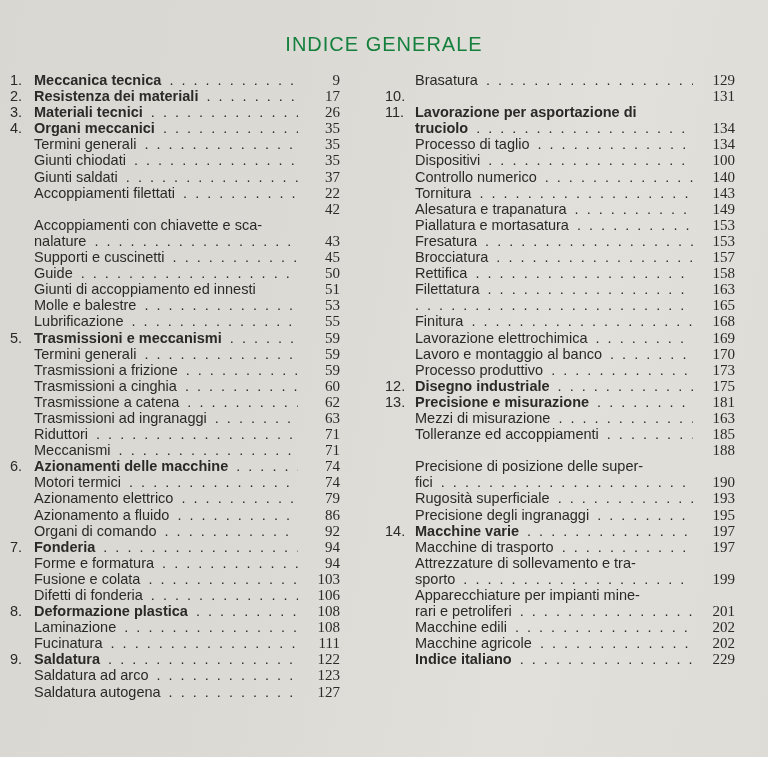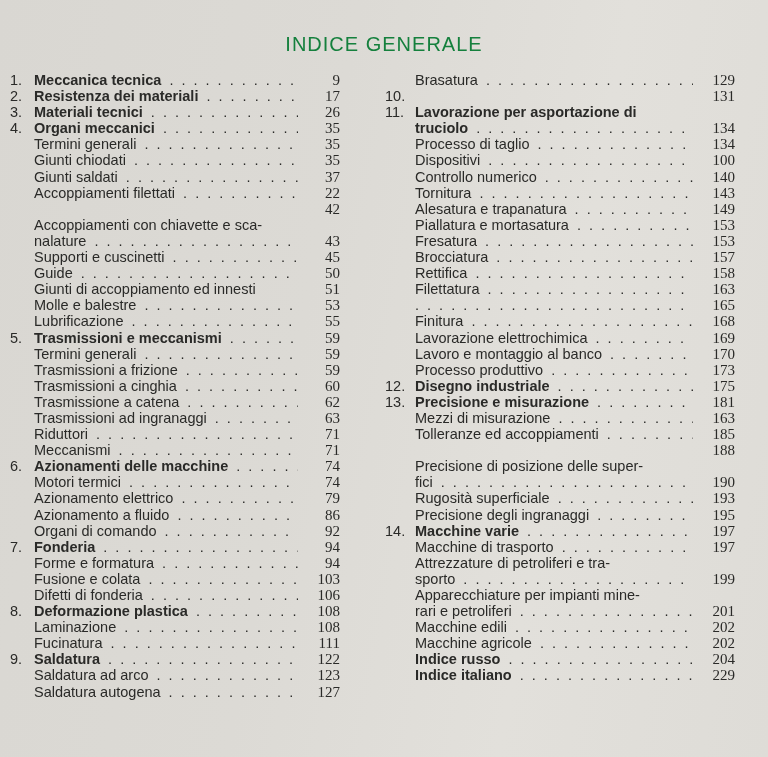--- a/index.html
+++ b/index.html
@@ -385,21 +385,21 @@
       <span class="label"><span class="txt">Macchine varie</span><span class="dots"></span></span>
       <span class="page">197</span>
     </div>
     <div class="row sub">
       <span class="num"></span>
       <span class="label"><span class="txt">Macchine di trasporto</span><span class="dots"></span></span>
       <span class="page">197</span>
     </div>
     <div class="row sub cont">
       <span class="num"></span>
-      <span class="label"><span class="txt">Attrezzature di petroliferi e tra-</span><span class="dots"></span></span>
+      <span class="label"><span class="txt">Attrezzature di sollevamento e tra-</span><span class="dots"></span></span>
       <span class="page"></span>
     </div>
     <div class="row sub">
       <span class="num"></span>
       <span class="label"><span class="txt">sporto</span><span class="dots"></span></span>
       <span class="page">199</span>
     </div>
     <div class="row sub cont">
       <span class="num"></span>
       <span class="label"><span class="txt">Apparecchiature per impianti mine-</span><span class="dots"></span></span>
@@ -412,24 +412,19 @@
     </div>
     <div class="row sub">
       <span class="num"></span>
       <span class="label"><span class="txt">Macchine edili</span><span class="dots"></span></span>
       <span class="page">202</span>
     </div>
     <div class="row sub">
       <span class="num"></span>
       <span class="label"><span class="txt">Macchine agricole</span><span class="dots"></span></span>
       <span class="page">202</span>
-    </div>
-    <div class="row bold sub">
-      <span class="num"></span>
-      <span class="label"><span class="txt">Indice russo</span><span class="dots"></span></span>
-      <span class="page">204</span>
     </div>
     <div class="row bold sub">
       <span class="num"></span>
       <span class="label"><span class="txt">Indice italiano</span><span class="dots"></span></span>
       <span class="page">229</span>
     </div>
   </div>
 
 </body></html>

